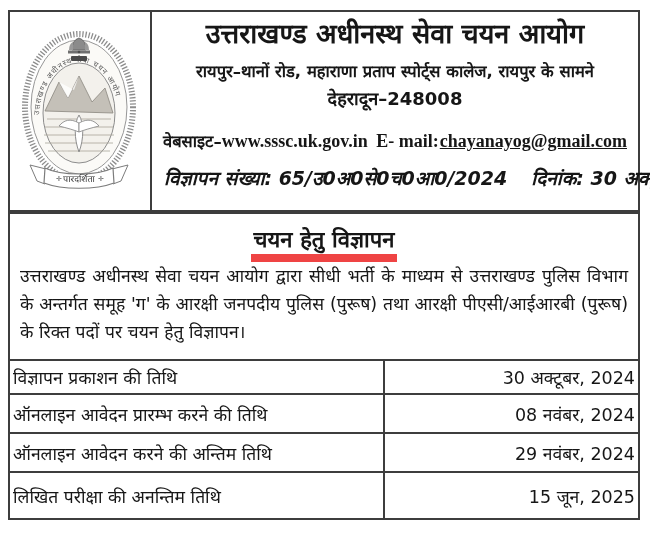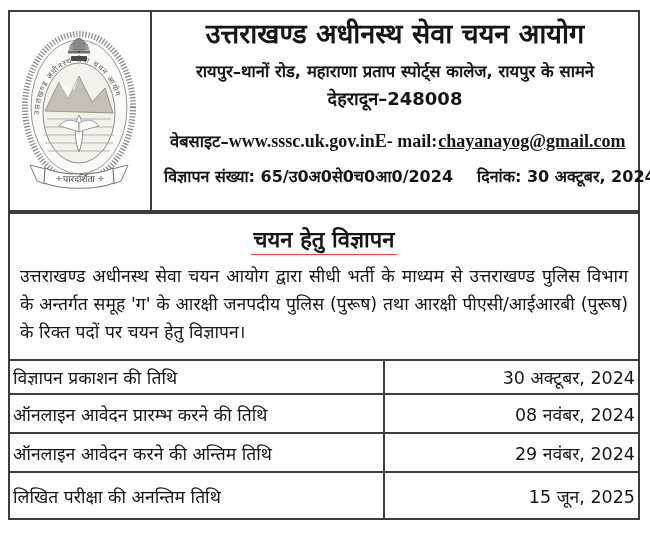--- a/index.html
+++ b/index.html
@@ -21,37 +21,37 @@
   }
   .header-text {
     flex:1; display:flex; flex-direction:column; align-items:center;
     padding-top:5px; min-width:0;
   }
   .org-name { font-size:27px; font-weight:700; white-space:nowrap; line-height:1.25; }
   .addr1 { font-size:16.5px; font-weight:700; margin-top:8px; white-space:nowrap; }
   .addr2 { font-size:18px; font-weight:700; margin-top:4px; white-space:nowrap; }
   .contact-row {
     width:100%; display:flex; justify-content:space-between; align-items:baseline;
-    padding:0 18px; margin-top:19px; font-size:16.5px; font-weight:700; white-space:nowrap;
+    padding:0 11px; margin-top:19px; font-size:16.5px; font-weight:700; white-space:nowrap;
   }
   .latin { font-family:"Liberation Serif", serif; font-size:18px; }
   .email-wrap { display:flex; gap:1px; align-items:baseline; }
   .email-value { text-decoration:underline; }
   .advt-row {
     width:100%; display:flex; gap:24px; align-items:baseline;
-    padding:0 12px; margin-top:13px; font-size:16px; font-weight:700; white-space:nowrap;
+    padding:0 12px; margin-top:13px; font-size:19px; font-weight:700; white-space:nowrap;font-style:italic;
   }
 
   
   .notice-box {
     position:absolute; left:8px; top:212px; width:632px; height:308px;
     border:2px solid #3d3d3d;
   }
   .notice-heading { text-align:center; margin-top:9px; font-size:22px; font-weight:700; }
-  .notice-heading span { border-bottom:1px solid #ef4444; padding:0 3px 2px; }
+  .notice-heading span { border-bottom:8px solid #ef4444; padding:0 3px 2px; }
   .notice-body {
     margin:9px 10px 0 10px; font-size:17.5px; line-height:1.6;
     text-align:justify; font-weight:400;
   }
   table.schedule {
     position:absolute; bottom:0; left:0; width:100%;
     border-collapse:collapse; font-size:17.5px; table-layout:fixed;
   }
   table.schedule td { border-top:2px solid #3d3d3d; padding:3px; vertical-align:middle; }
   td.cell-label { width:59.5%; padding-left:10px; }

